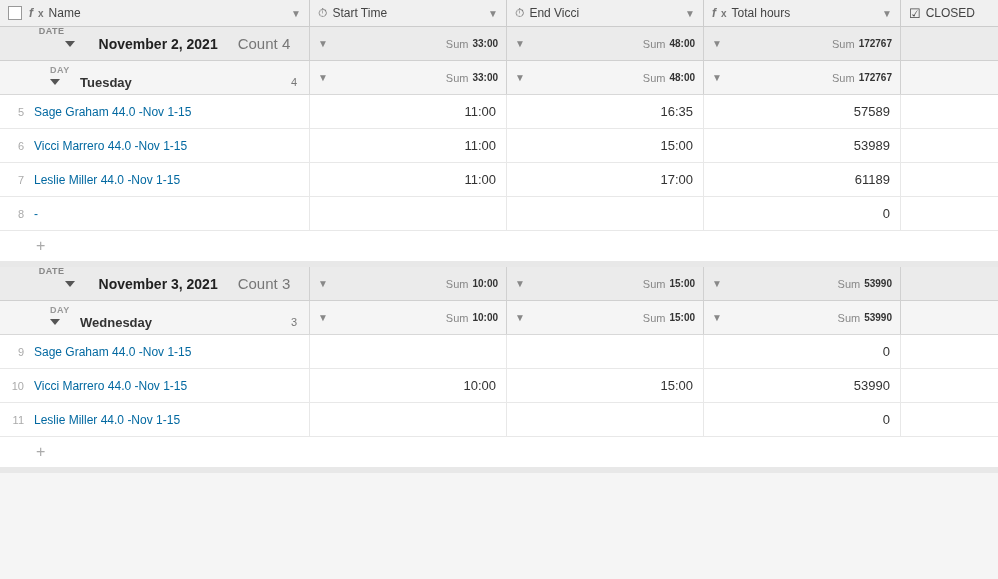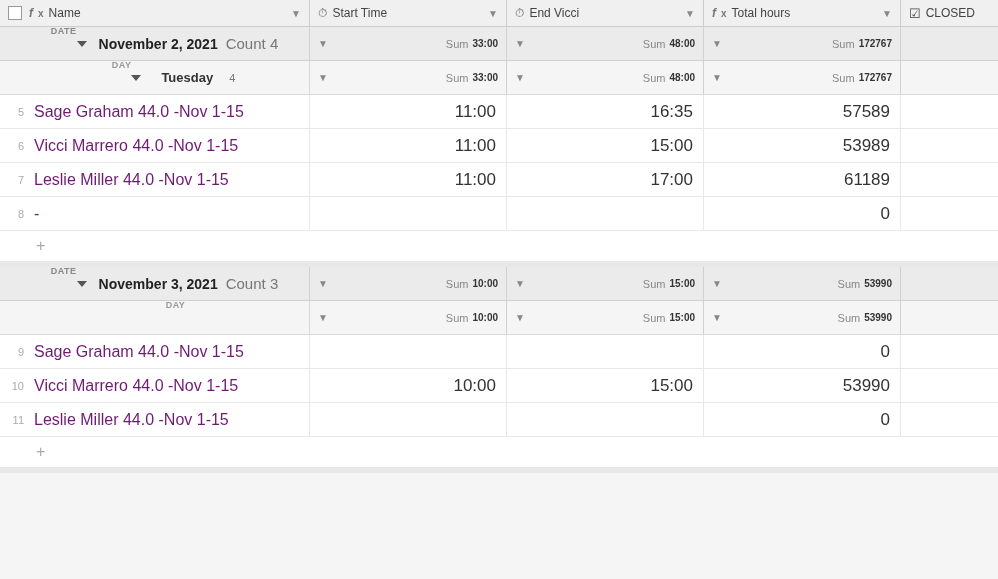--- a/index.html
+++ b/index.html
@@ -82,21 +82,21 @@
       letter-spacing: 0.5px;
       line-height: 1;
       margin-bottom: 1px;
     }
     .date-group-title {
       font-size: 14px;
       font-weight: 600;
       color: #222;
       display: flex;
       align-items: center;
-      gap: 8px;
+      gap: 20px;
     }
     .count-badge {
       font-size: 15px;
       font-weight: 400;
       color: #777;
       margin-left: auto;
       padding-right: 8px;
     }
 
     .chevron-down {
@@ -129,21 +129,21 @@
       grid-template-columns: 310px 197px 197px 197px 97px;
       background: #f5f5f5;
       border-bottom: 1px solid #d8d8d8;
       height: 34px;
       align-items: center;
     }
 
     .day-group-name-cell {
       position: relative;
       display: flex;
-      flex-direction: row;
+      flex-direction: column;
       justify-content: center;
       padding: 0 8px 0 50px;
       border-right: 1px solid #d8d8d8;
       height: 100%;
     }
     .day-tag-label {
       font-size: 9px;
       color: #999;
       font-weight: 600;
       letter-spacing: 0.5px;
@@ -180,30 +180,30 @@
       display: flex;
       align-items: center;
       padding: 0 8px;
       gap: 10px;
       border-right: 1px solid #e8e8e8;
       height: 100%;
       color: #888;
       font-size: 12px;
     }
     .row-num { min-width: 16px; text-align: right; color: #aaa; font-size: 11px; }
-    .row-name { color: #701a75; font-size: 16px; text-align: center; }
+    .row-name { color: #0369a1; font-size: 12px; text-align: center; }
 
     .data-cell {
       display: flex;
       align-items: center;
       padding: 0 10px;
       border-right: 1px solid #e8e8e8;
       height: 100%;
       justify-content: flex-end;
-      font-size: 17px;
+      font-size: 13px;
       color: #333;
     }
     .data-cell:last-child { border-right: none; }
 
     
     .add-row {
       display: flex;
       align-items: center;
       padding: 0 8px 0 36px;
       height: 30px;
@@ -367,20 +367,25 @@
     <div class="sum-cell">
       <span class="sum-caret">▼</span>
       <span class="sum-label">Sum</span>
       <span class="sum-value">53990</span>
     </div>
     <div class="data-cell"></div>
   </div>
         <div class="day-group">
       <div class="day-group-name-cell">
         <div class="day-tag-label">DAY</div>
+        <div class="day-title-row">
+          <span class="chevron-down"></span>
+          <span class="day-title">Wednesday</span>
+          <span class="day-count">3</span>
+        </div>
       </div>
       <div class="sum-cell">
         <span class="sum-caret">▼</span>
         <span class="sum-label">Sum</span>
         <span class="sum-value">10:00</span>
       </div>
       <div class="sum-cell">
         <span class="sum-caret">▼</span>
         <span class="sum-label">Sum</span>
         <span class="sum-value">15:00</span>

